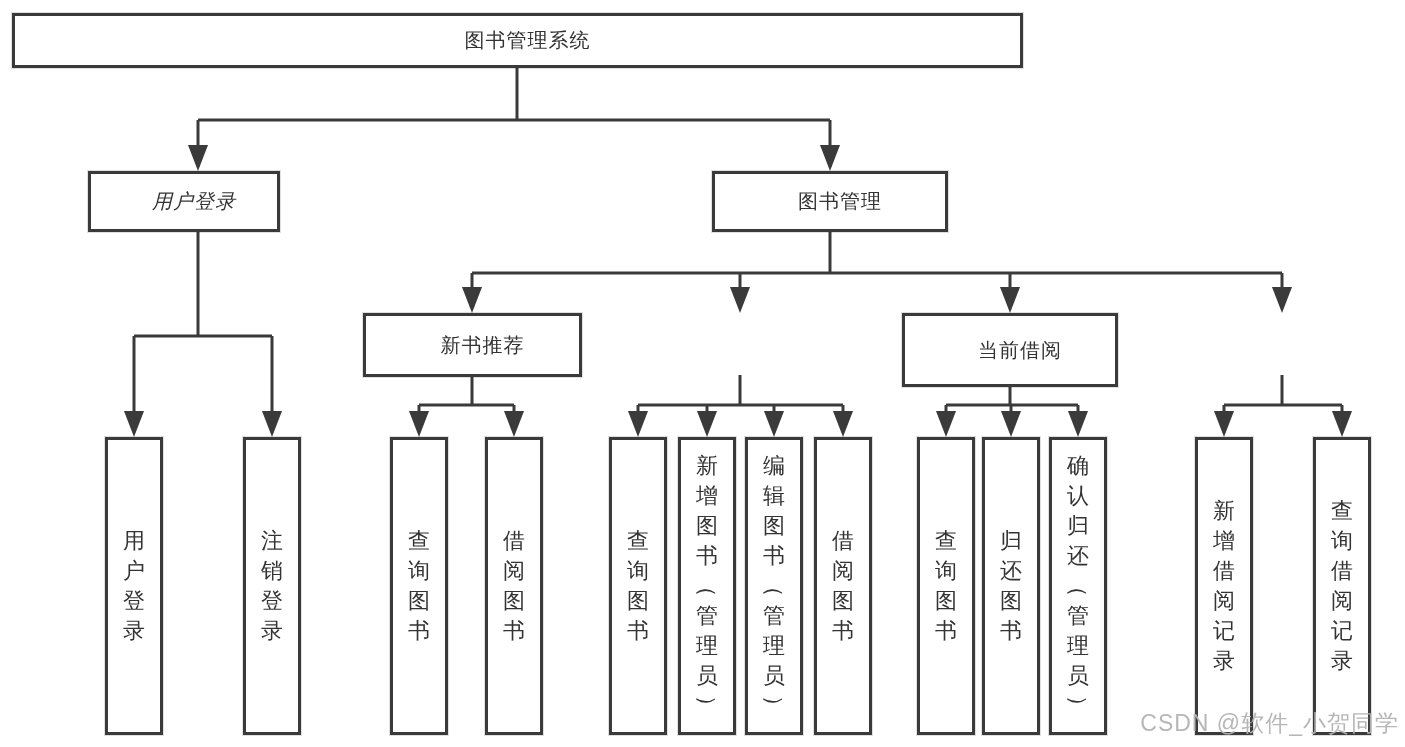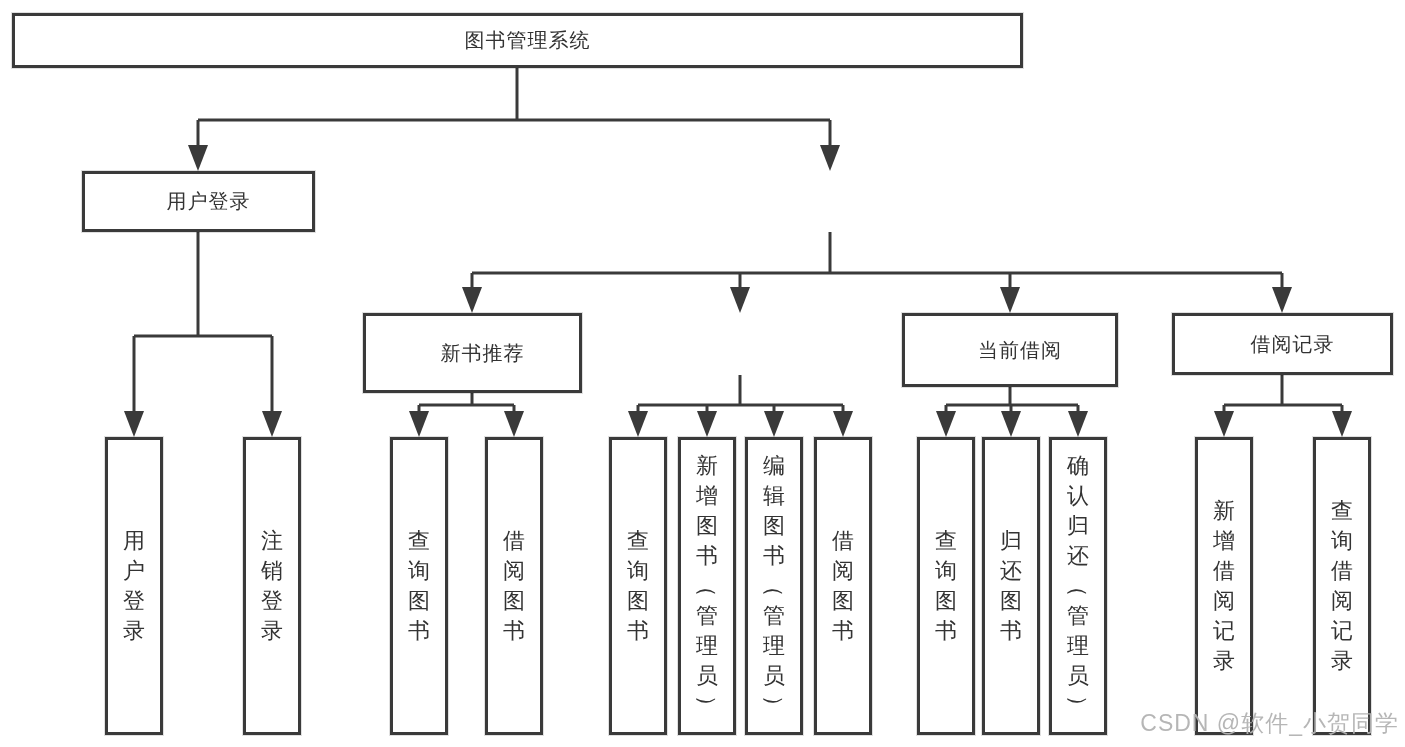--- a/index.html
+++ b/index.html
@@ -94,25 +94,25 @@
       <line x1="1078" y1="405" x2="1078" y2="419" stroke="#3a3a3a" stroke-width="3"></line>
       <polygon points="1068,411 1088,411 1078,437" fill="#3a3a3a"></polygon>
       <line x1="1224" y1="405" x2="1224" y2="419" stroke="#3a3a3a" stroke-width="3"></line>
       <polygon points="1214,411 1234,411 1224,437" fill="#3a3a3a"></polygon>
       <line x1="1342" y1="405" x2="1342" y2="419" stroke="#3a3a3a" stroke-width="3"></line>
       <polygon points="1332,411 1352,411 1342,437" fill="#3a3a3a"></polygon>
     </svg>
 
   <div class="hbox" style="left:12px;top:13px;width:1011px;height:55px;">图书管理系统</div>
 
-  <div class="hbox" style="left:82px;top:171px;width:233px;height:61px;">用户登录</div>
-
-  <div class="hbox" style="left:363px;top:313px;width:219px;height:80px;">新书推荐</div>
+  <div class="hbox" style="left:88px;top:171px;width:192px;height:61px;font-style:italic;">用户登录</div>
+  <div class="hbox" style="left:712px;top:171px;width:236px;height:61px;">图书管理</div>
+
+  <div class="hbox" style="left:363px;top:313px;width:219px;height:64px;">新书推荐</div>
   <div class="hbox" style="left:902px;top:313px;width:216px;height:74px;">当前借阅</div>
-  <div class="hbox" style="left:1172px;top:313px;width:221px;height:62px;">借阅记录</div>
 
   <div class="vbox" style="left:105px;top:437px;width:58px;height:298px;">
       <span class="ch">用</span>
       <span class="ch">户</span>
       <span class="ch">登</span>
       <span class="ch">录</span>
     </div>
   <div class="vbox" style="left:243px;top:437px;width:58px;height:298px;">
       <span class="ch">注</span>
       <span class="ch">销</span>

